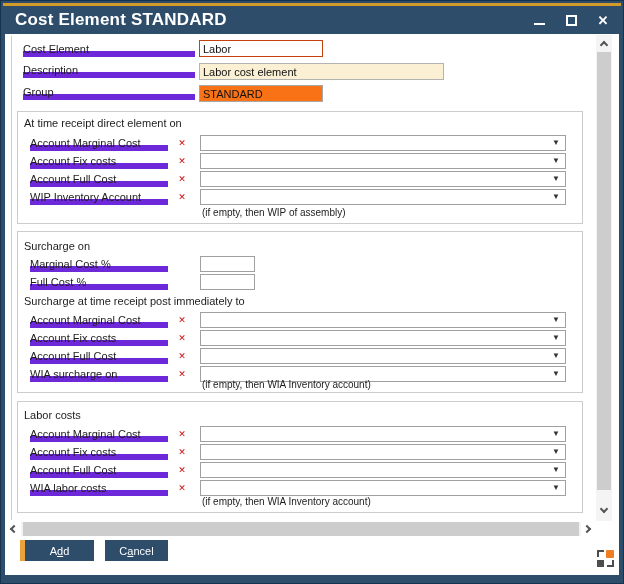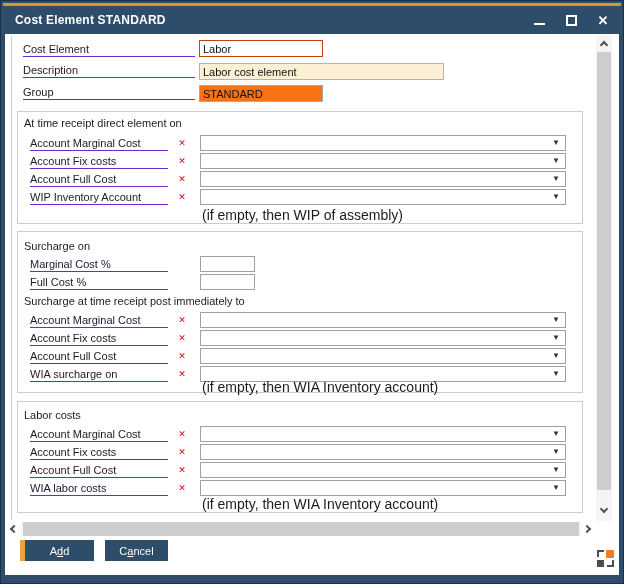--- a/index.html
+++ b/index.html
@@ -4,40 +4,40 @@
 <style>
   * { margin:0; padding:0; box-sizing:border-box; }
   body { font-family:"Liberation Sans", sans-serif; background:#e8e8e8; }
   .window{
     position:relative; width:624px; height:584px;
     background:#2e4d6b; overflow:hidden;
     border:1px solid #16334d;
   }
   .topline{ position:absolute; top:2px; left:2px; right:2px; height:3px; background:#d19a2a; }
   .titlebar{ position:absolute; top:5px; left:4px; right:4px; height:28px; display:flex; align-items:center; }
-  .title{ color:#ffffff; font-size:12px; font-weight:600; padding-left:10px; letter-spacing:.2px; }
+  .title{ color:#ffffff; font-size:17px; font-weight:600; padding-left:10px; letter-spacing:.2px; }
   .win-controls{ position:absolute; right:6px; top:0; height:28px; display:flex; align-items:center; gap:12px; }
   .wc{ width:20px; height:20px; display:flex; align-items:center; justify-content:center; cursor:pointer; }
   .ico-min{ width:11px; height:2px; background:#fff; margin-top:8px; }
   .ico-max{ width:11px; height:11px; border:2px solid #fff; }
   .ico-close{ color:#fff; font-size:13px; font-weight:700; line-height:1; }
 
   .content{ position:absolute; top:33px; left:4px; right:4px; bottom:8px; background:#ffffff; }
   .form-edge{ position:absolute; left:6px; top:2px; height:484px; width:1px; background:#c3cfdb; }
 
   .flabel{ position:absolute; font-size:11px; color:#1c1c1c; height:15px; line-height:15px;
-           border-bottom:1px solid #6d28d9; }
+           border-bottom:6px solid #6d28d9; }
   .tinput{ position:absolute; height:17px; border:1px solid #c2410c; background:#fff;
            font-family:"Liberation Sans", sans-serif; font-size:11px; color:#111; padding:0 3px; }
   .tinput.cream{ background:#fbf0d3; border-color:#b3b3b3; }
   .tinput.disabled{ background:#f97316; border-color:#a8a8a8; }
 
   .groupbox{ position:absolute; left:12px; width:566px; border:1px solid #cccccc; background:#fff; }
   .sec-header{ position:absolute; left:6px; font-size:11px; color:#1c1c1c; }
-  .hint{ position:absolute; left:184px; font-size:14px; color:#1c1c1c; }
+  .hint{ position:absolute; left:184px; font-size:10px; color:#1c1c1c; }
 
   .acct-row{ position:absolute; left:6px; width:552px; height:17px; }
   .acct-row .flabel{ left:0; top:1px; width:138px;margin-left:6px; }
   .xicon{ position:absolute; left:152px; top:1px; width:12px; height:14px;
           color:#cc1111; font-size:9px; line-height:14px; text-align:center; cursor:pointer; }
   .dd{ position:absolute; left:176px; top:0; width:366px; height:16px; background:#fff;
        border:1px solid #a0a0a0; cursor:pointer; }
   .dd .arr{ position:absolute; right:5px; top:2px; font-size:8px; color:#333; line-height:10px; }
   .pinput{ position:absolute; left:176px; top:0; width:55px; height:16px; border:1px solid #a0a0a0;
            font-family:"Liberation Sans", sans-serif; font-size:11px; padding:0 3px; }

